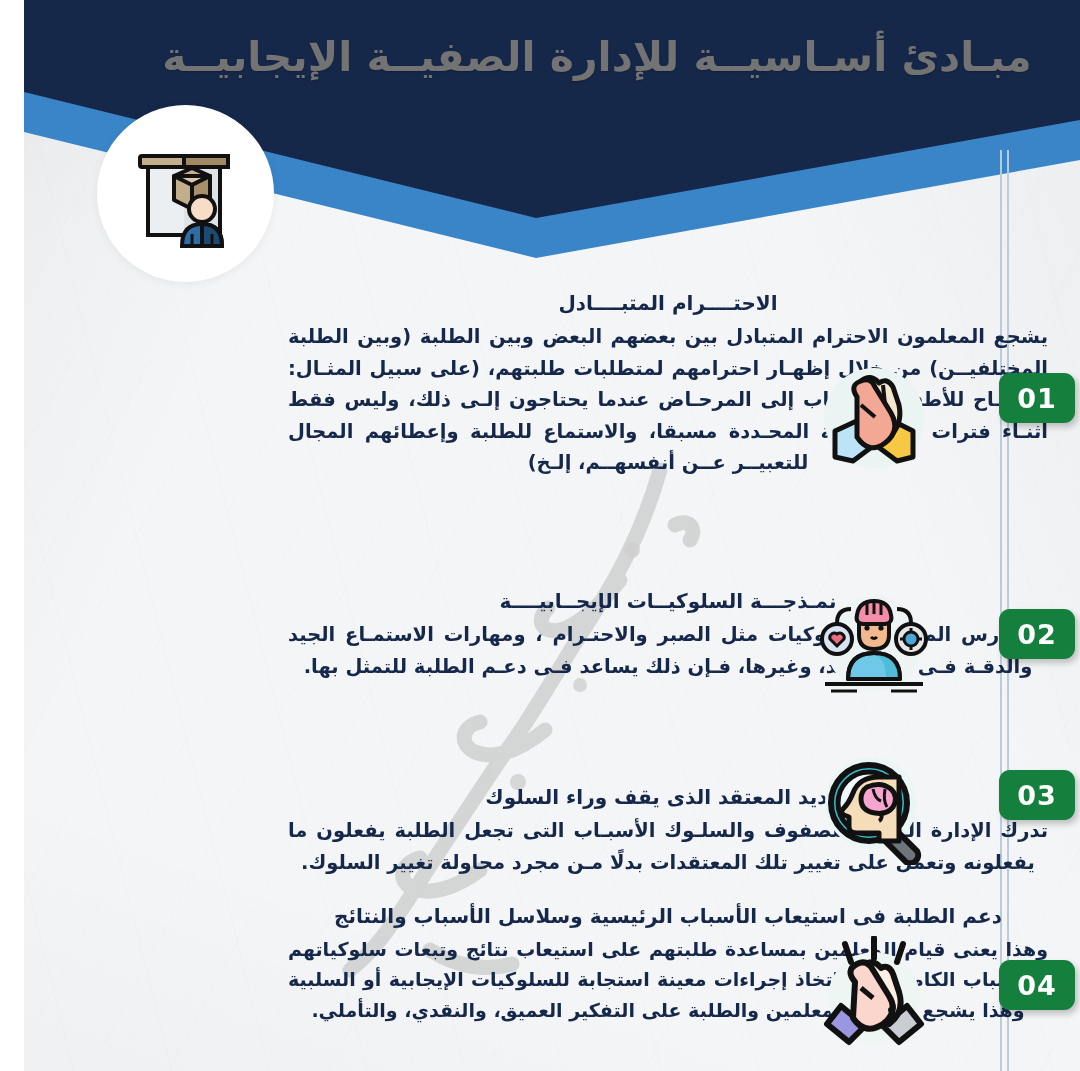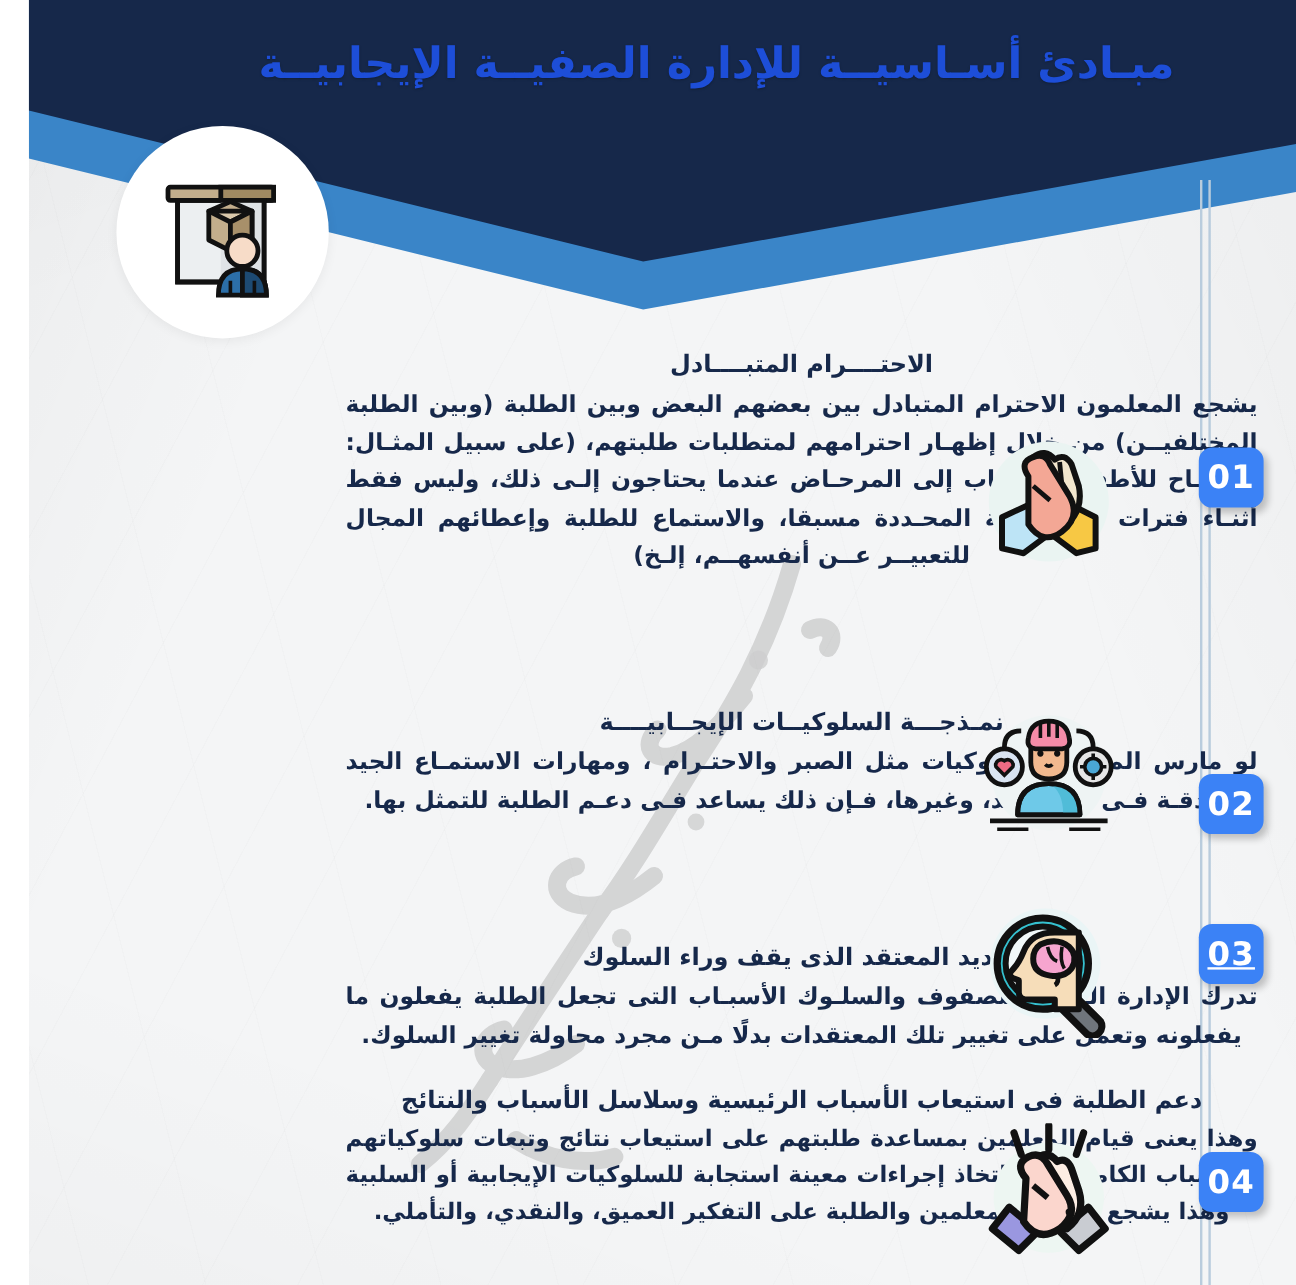--- a/index.html
+++ b/index.html
@@ -41,23 +41,23 @@
 
   
   .header-wrap{position:absolute;left:24px;top:0;width:1056px;height:260px;}
   .chev{position:absolute;left:0;top:0;width:100%;height:100%;}
 
   
   .title{
     position:absolute;
     left:120px;right:30px;top:22px;
     text-align:center;
-    color:#1d4ed8;
+    color:#737373;
     font-weight:bold;
-    font-size:36px;
+    font-size:41px;
     line-height:1.75;
     letter-spacing:0px;
     direction:rtl;
     text-shadow:0 1px 2px rgba(0,0,0,.25);
   }
   .title .l2{display:block;}
 
   
   .bubble{
     position:absolute;
@@ -108,23 +108,23 @@
   }
   .sec-body.tight{font-size:19px;line-height:1.60;}
 
   .icon-slot{
     position:absolute;
     width:120px;height:120px;
     display:flex;align-items:center;justify-content:center;
   }
   .badge{
     position:absolute;
-    width:54px;height:50px;
+    width:76px;height:50px;
     border-radius:11px;
-    background:#3b82f6;
+    background:#15803d;
     color:#ffffff;
     font-size:27px;
     font-weight:bold;
     display:flex;align-items:center;justify-content:center;
     box-shadow:3px 4px 6px rgba(0,0,0,.22);
     letter-spacing:1px;
     font-family:"DejaVu Sans","Liberation Sans",sans-serif;
   }
 
   
@@ -266,21 +266,21 @@
 
         <path d="M31 92 q0 -26 26 -26 q26 0 26 26 Z" fill="#6ec9e8" stroke="#111" stroke-width="4" stroke-linejoin="round"></path>
         <path d="M57 66 q26 0 26 26 l-14 0 q0 -20 -12 -26 Z" fill="#50bcd8"></path>
         <path d="M31 92 q0 -26 26 -26 q26 0 26 26 Z" fill="none" stroke="#111" stroke-width="4" stroke-linejoin="round"></path>
 
         <line x1="8" y1="97" x2="106" y2="97" stroke="#111" stroke-width="4"></line>
         <line x1="14" y1="104" x2="40" y2="104" stroke="#111" stroke-width="3"></line>
         <line x1="74" y1="104" x2="100" y2="104" stroke="#111" stroke-width="3"></line>
       </svg>
     </div>
-    <div class="badge" style="left:975px;top:37px;margin-top:36px;">
+    <div class="badge" style="left:975px;top:37px;">
       <span>02</span>
     </div>
   </div>
 
   <div class="section" style="top:740px;height:140px;">
     <div class="sec-text" style="top:0;margin-top:44px;">
       <h2 class="sec-head">تحديد المعتقد الذى يقف وراء السلوك</h2>
       <p class="sec-body">تدرك الإدارة الفعالة للصفوف والسلـوك الأسبـاب التى تجعل الطلبة يفعلون ما يفعلونه وتعمل على تغيير تلك المعتقدات بدلًا مـن مجرد محاولة تغيير السلوك.</p>
     </div>
     <div class="icon-slot" style="left:790px;top:8px;">
@@ -292,21 +292,21 @@
 
         <path d="M80 80 l20 20 a8 8 0 0 1 -11 11 l-20 -20 Z" fill="#6f757c" stroke="#111" stroke-width="6" stroke-linejoin="round"></path>
 
         <path d="M62 26 q-20 0 -26 16 q-4 10 -10 16 q-3 4 1 6 l5 2 l0 10 q0 6 8 6 l22 0 l0 8 l20 0 l0 -64 Z" fill="#f6ddb9" stroke="#111" stroke-width="5" stroke-linejoin="round"></path>
 
         <path d="M50 36 q14 -6 24 2 q8 8 2 18 q-6 8 -18 6 q-14 -2 -14 -14 q0 -8 6 -12 Z" fill="#f6a5cf" stroke="#111" stroke-width="5" stroke-linejoin="round"></path>
         <path d="M56 38 q2 10 8 12 M68 38 q-2 12 2 18" fill="none" stroke="#111" stroke-width="3"></path>
         <path d="M64 60 q2 8 -2 10" fill="none" stroke="#111" stroke-width="4"></path>
       </svg>
     </div>
-    <div class="badge" style="left:975px;top:30px;text-decoration:underline;">
+    <div class="badge" style="left:975px;top:30px;">
       <span>03</span>
     </div>
   </div>
 
   <div class="section" style="top:903px;height:165px;">
     <div class="sec-text" style="top:0;">
       <h2 class="sec-head">دعم الطلبة فى استيعاب الأسباب الرئيسية وسلاسل الأسباب والنتائج</h2>
       <p class="sec-body tight">وهذا يعنى قيام المعلمين بمساعدة طلبتهم على استيعاب نتائج وتبعات سلوكياتهم والأسباب الكامنة وراء اتخاذ إجراءات معينة استجابة للسلوكيات الإيجابية أو السلبية وهذا يشجع كلا من المعلمين والطلبة على التفكير العميق، والنقدي، والتأملي.</p>
     </div>
     <div class="icon-slot" style="left:790px;top:32px;">

